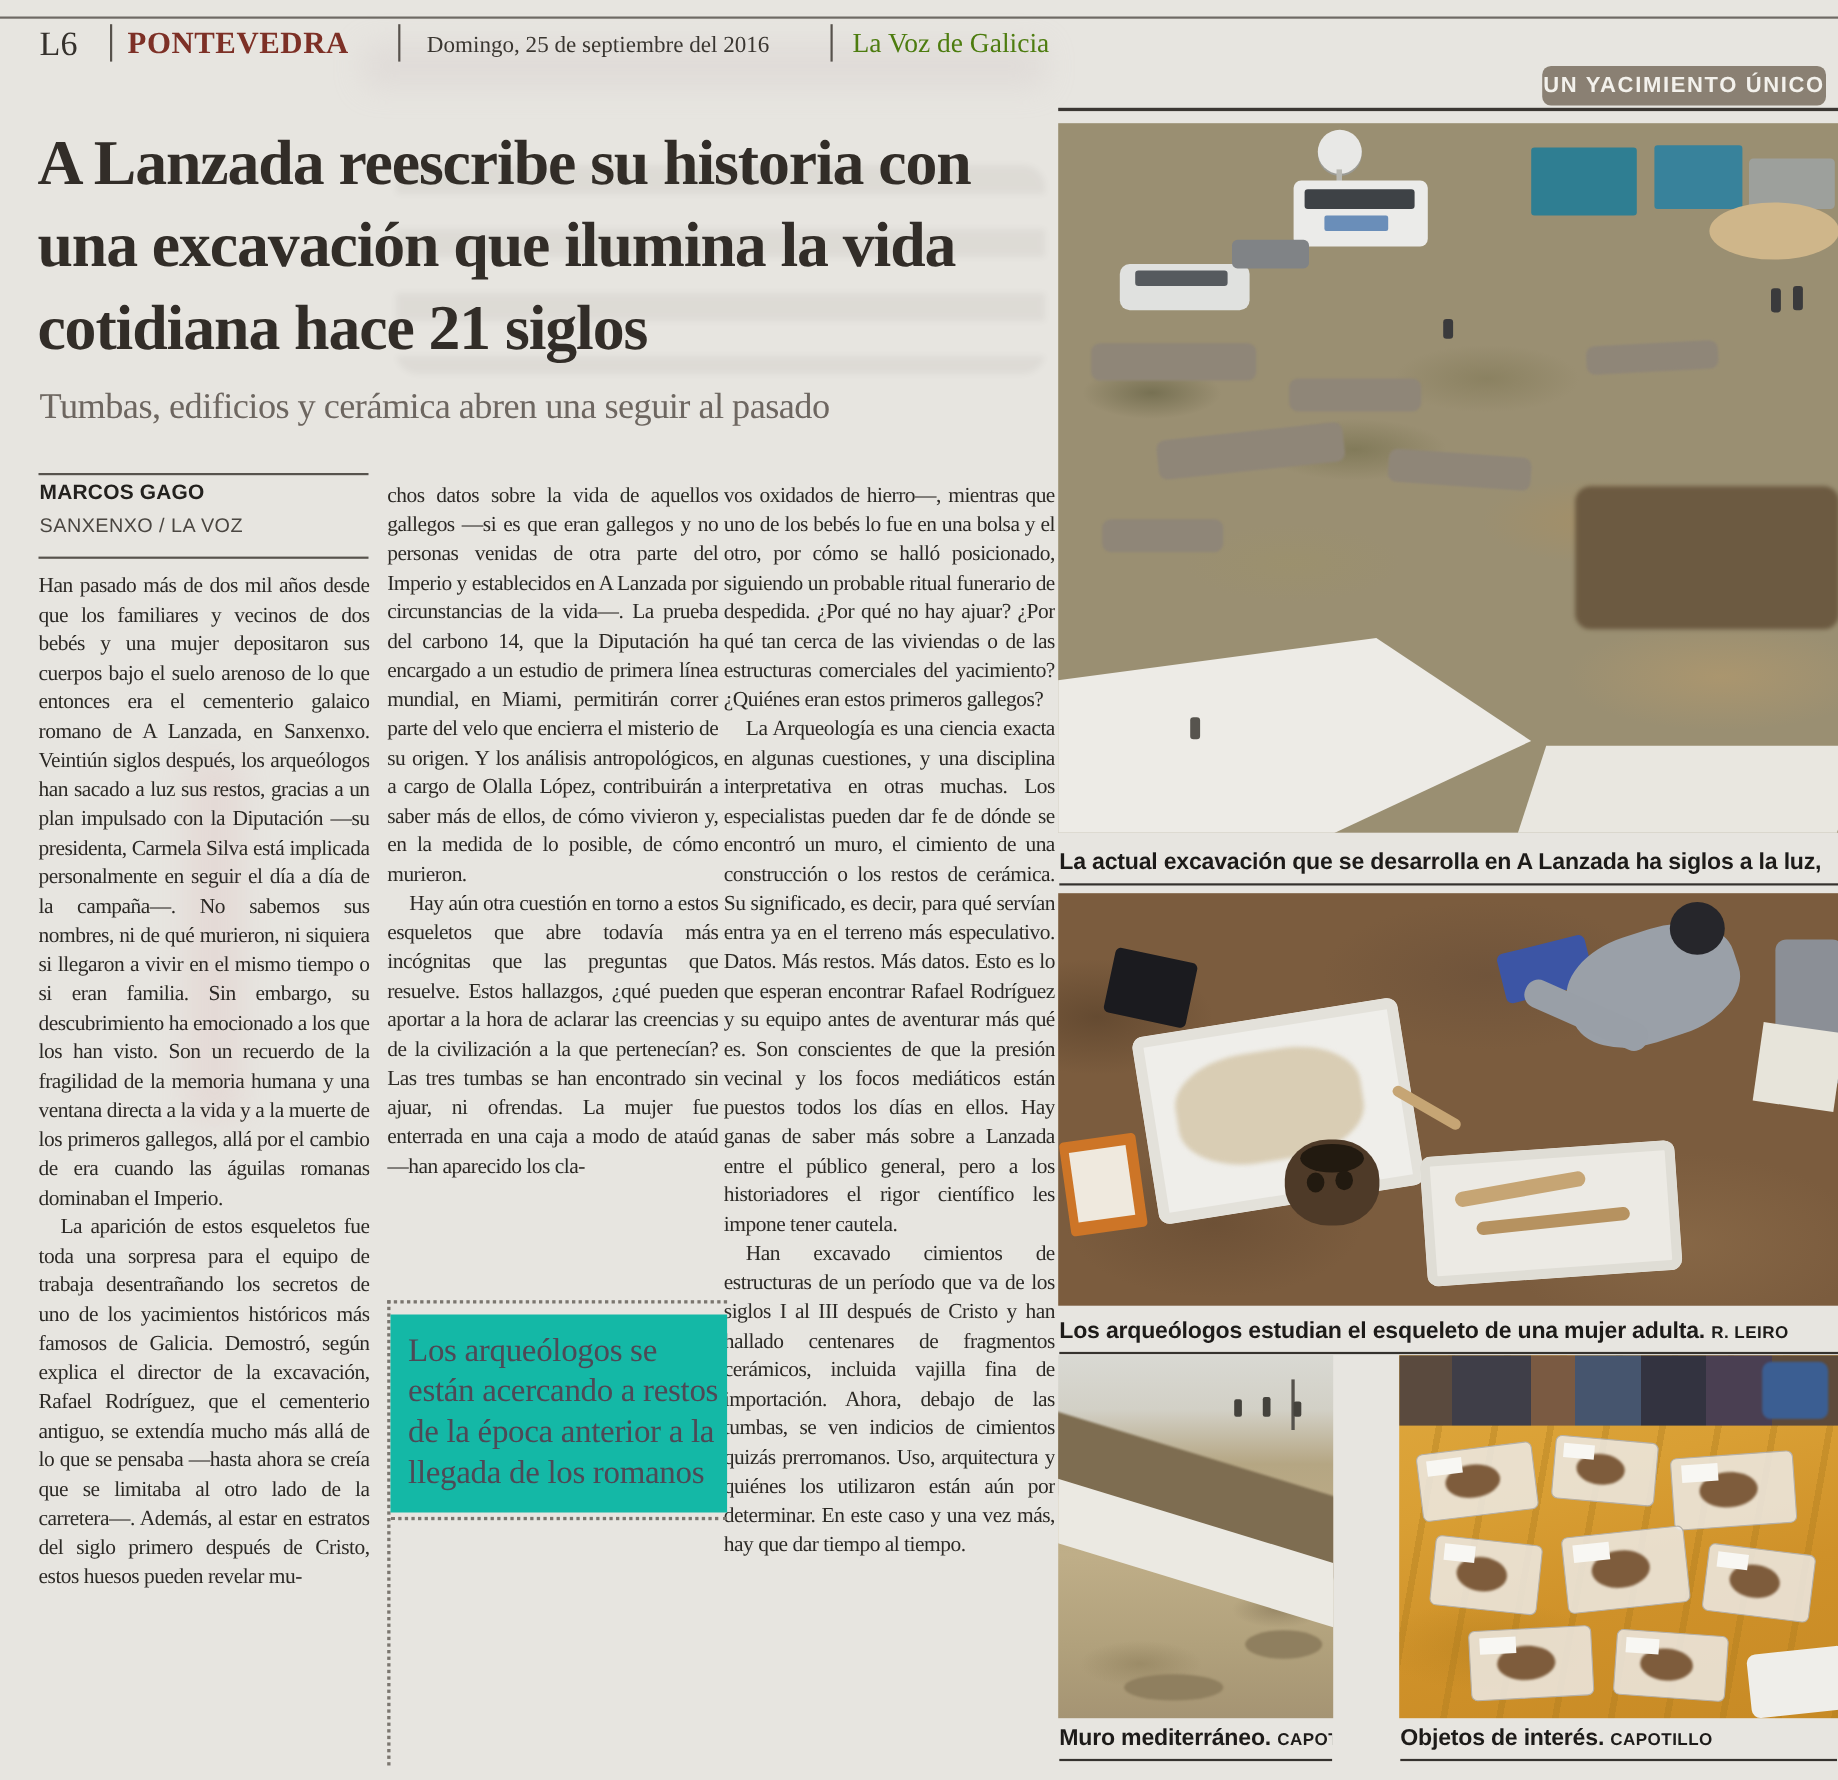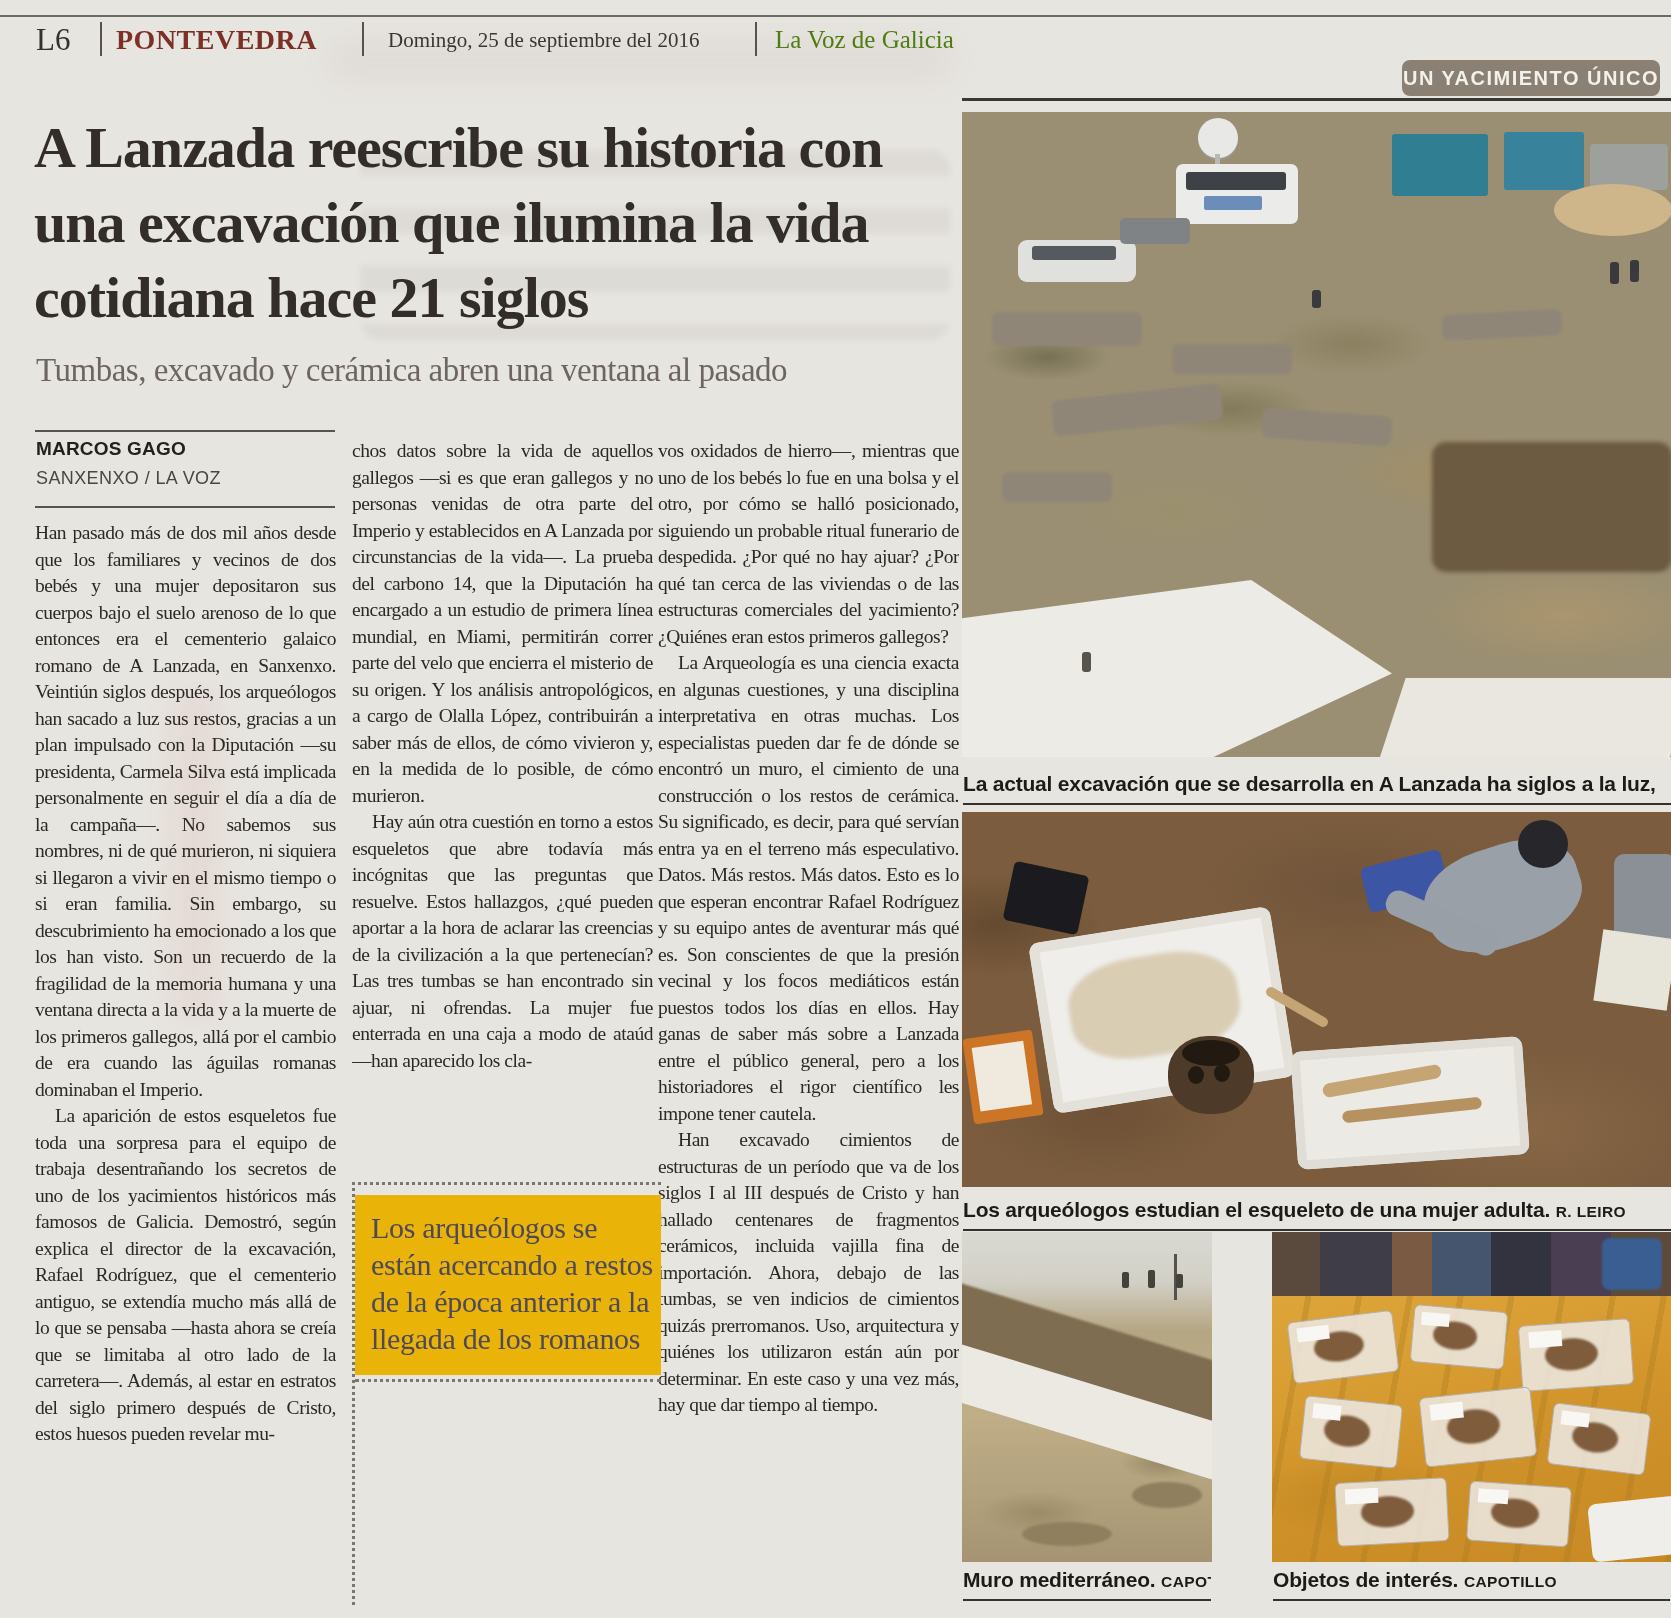--- a/index.html
+++ b/index.html
@@ -41,21 +41,21 @@
     font-size:19.5px;line-height:26.5px;letter-spacing:-.45px;color:#2c2925;overflow:hidden;}
   .col p{margin:0;}
   .col p + p{text-indent:20px;}
   .col1{left:35px;top:520px;height:1092px;}
   .col2{left:352px;top:438px;height:742px;}
   .col3{left:658px;top:438px;height:1174px;}
   
   .pq-wrap{position:absolute;left:352px;top:1182px;width:306px;height:420px;
     border-top:3px dotted #7b766f;border-left:3px dotted #7b766f;}
   .pq{font-size:30px;line-height:37px;letter-spacing:-.3px;color:#4e4956;padding:14px 6px 18px 16px;margin:0;}
-  .pq-1{background:#eab308;margin-top:10px;}
+  .pq-1{background:#14b8a6;margin-top:10px;}
   .pq-sep{border-top:3px dotted #7b766f;margin:4px 0 6px 0;height:0;}
   
   .photo{position:absolute;overflow:hidden;background:#9a8f72;}
   .photo *{position:absolute;}
   .ph1{left:962px;top:112px;width:709px;height:645px;
     background:linear-gradient(180deg,#ccd0d4 0%,#d7d7cf 9%,#94906e 14%,#868softcoral 0,#868260 22%,#8f8965 34%,#a0976f 48%,#b1a075 62%,#bda87b 78%,#c2ab80 100%);}
   .ph1::before{content:"";position:absolute;inset:0;
     background:
      radial-gradient(90px 34px at 12% 38%,#6e694bcc,transparent 70%),
      radial-gradient(120px 40px at 38% 46%,#77714fb0,transparent 70%),
@@ -187,21 +187,21 @@
 <div class="mh mh-section" style="position: absolute; left: 116px;">PONTEVEDRA</div>
 <div class="mh-div" style="left:362px;"></div>
 <div class="mh mh-date" style="position: absolute; left: 388px;">Domingo, 25 de septiembre  del 2016</div>
 <div class="mh-div" style="left:755px;"></div>
 <div class="mh mh-paper" style="position: absolute; left: 775px;">La Voz de Galicia</div>
 
 <div class="kicker">UN YACIMIENTO ÚNICO</div>
 <div class="kicker-rule"></div>
 
 <h1 class="headline" style="margin:0;">A Lanzada reescribe su historia con una excavación que ilumina la vida cotidiana hace 21 siglos</h1>
-<div class="subhead">Tumbas, excavado y cerámica abren una ventana al pasado</div>
+<div class="subhead">Tumbas, edificios y cerámica abren una seguir al pasado</div>
 
 <div class="by-rule" style="top:430px;"></div>
 <div class="by-author">MARCOS GAGO</div>
 <div class="by-origin">SANXENXO / LA VOZ</div>
 <div class="by-rule" style="top:506px;"></div>
 
 <div class="col col1">
   <p>Han pasado más de dos mil años desde que los familiares y vecinos de dos bebés y una mujer depositaron sus cuerpos bajo el suelo arenoso de lo que entonces era el cementerio galaico romano de A Lanzada, en Sanxenxo. Veintiún siglos después, los arqueólogos han sacado a luz sus restos, gracias a un plan impulsado con la Diputación —su presidenta, Carmela Silva está implicada personalmente en seguir el día a día de la campaña—. No sabemos sus nombres, ni de qué murieron, ni siquiera si llegaron a vivir en el mismo tiempo o si eran familia. Sin embargo, su descubrimiento ha emocionado a los que los han visto. Son un recuerdo de la fragilidad de la memoria humana y una ventana directa a la vida y a la muerte de los primeros gallegos, allá por el cambio de era cuando las águilas romanas dominaban el Imperio.</p>
   <p>La aparición de estos esqueletos fue toda una sorpresa para el equipo de trabaja desentrañando los secretos de uno de los yacimientos históricos más famosos de Galicia. Demostró, según explica el director de la excavación, Rafael Rodríguez, que el cementerio antiguo, se extendía mucho más allá de lo que se pensaba —hasta ahora se creía que se limitaba al otro lado de la carretera—. Además, al estar en estratos del siglo primero después de Cristo, estos huesos pueden revelar mu-</p>
 </div>

